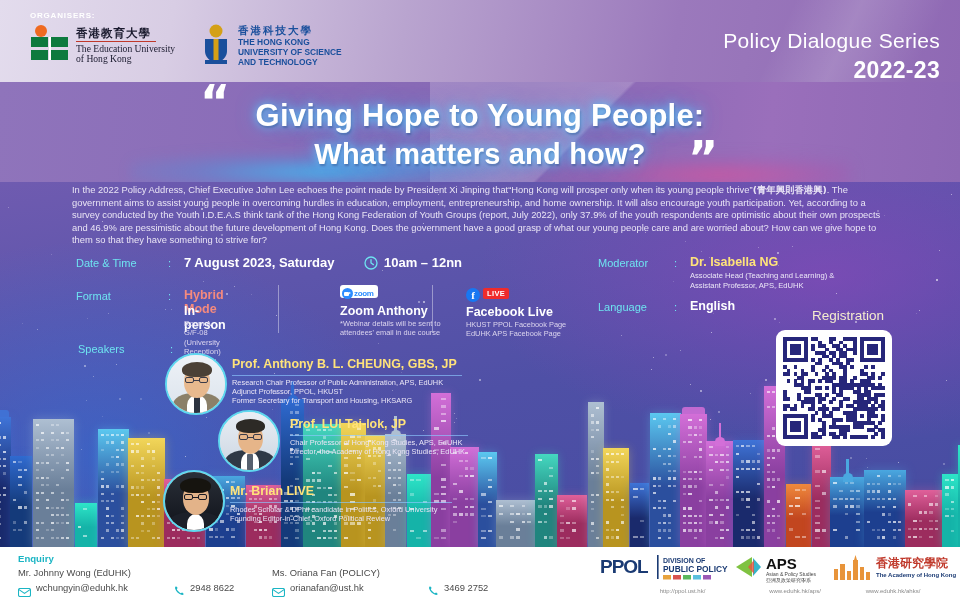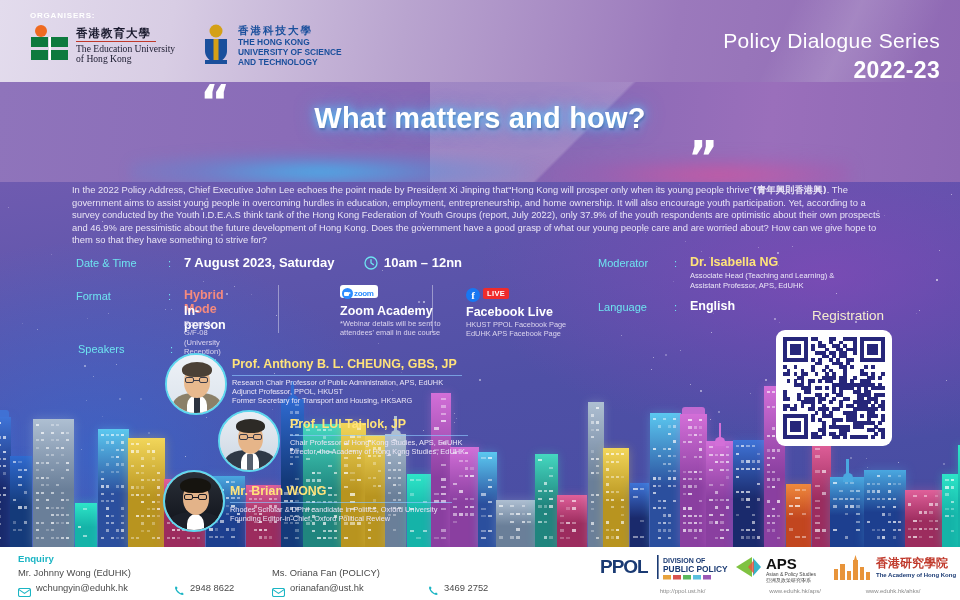--- a/index.html
+++ b/index.html
@@ -1319,20 +1319,21 @@
       <text x="42" y="33" font-size="8.4" font-weight="bold" fill="#1a4f9c">UNIVERSITY OF SCIENCE</text>
       <text x="42" y="43" font-size="8.4" font-weight="bold" fill="#1a4f9c">AND TECHNOLOGY</text>
     </svg>
   </div>
 
   <div class="series-title">Policy Dialogue Series</div>
   <div class="series-year">2022-23</div>
 
   <div class="quote-open">“</div>
   <div class="title-wrap">
+    <div class="title-l1">Giving Hope to Young People:</div>
     <div class="title-l2">What matters and how?</div>
   </div>
   <div class="quote-close">”</div>
 
   <div class="abstract"><span>In the 2022 Policy Address, Chief Executive John Lee echoes the point made by President Xi Jinping that“Hong Kong will prosper only when its young people thrive”</span><span class="cn">(青年興則香港興)</span><span>. The government aims to assist young people in overcoming hurdles in education, employment, entrepreneurship, and home ownership. It will also encourage youth participation. Yet, according to a survey conducted by the Youth I.D.E.A.S think tank of the Hong Kong Federation of Youth Groups (report, July 2022), only 37.9% of the youth respondents are optimistic about their own prospects and 46.9% are pessimistic about the future development of Hong Kong. Does the government have a good grasp of what our young people care and are worried about? How can we give hope to them so that they have something to strive for?</span></div>
 
   <div class="r-datetime">
     <div class="lbl dt-label">Date &amp; Time</div>
     <div class="colon dt-colon">:</div>
     <div class="dt-value">7 August 2023, Saturday</div>
@@ -1353,21 +1354,21 @@
     <div class="venue">
       <div>Room A-G/F-08 (University Reception)</div>
       <div>Cho Kwai Chee Foundation Building, EdUHK</div>
     </div>
   </div>
   <div class="vdiv1"></div>
   <div class="vdiv2"></div>
 
   <div class="zoom-block">
     <div class="zoom-badge"><span class="zoom-cam"></span><span class="zoom-word">zoom</span></div>
-    <div class="zoom-title">Zoom Academy</div>
+    <div class="zoom-title">Zoom Anthony</div>
     <div class="zoom-note">
       <div>*Webinar details will be sent to</div>
       <div>attendees' email in due course</div>
     </div>
   </div>
 
   <div class="fb-block">
     <div><span class="fb-ico">f</span><span class="live-badge">LIVE</span></div>
     <div class="fb-title">Facebook Live</div>
     <div class="fb-note">
@@ -1436,21 +1437,21 @@
     <div class="sp-photo" style="left:163px; top:470px; width:62px; height:62px;">
       <div class="f-bg" style="background:linear-gradient(180deg,#2a2f38 0%,#10131a 100%);"></div>
       <div class="f-body" style="left:4px; top:40px; width:52px; height:24px; background:#1c2029;"></div>
       <div class="f-shirt" style="left:22px; top:42px; width:17px; height:20px;"></div>
       <div class="f-face" style="left:18px; top:11px; width:26px; height:32px; background:#e3b389;"></div>
       <div class="f-hair" style="left:15px; top:6px; width:31px; height:15px; background:#16140f;"></div>
       <div class="f-glass" style="left:19px; top:22px; width:9px; height:6px; border-color:#1a1a22;"></div>
       <div class="f-glass" style="left:33px; top:22px; width:9px; height:6px; border-color:#1a1a22;"></div>
       <div style="position:absolute; left:27px; top:24.5px; width:7px; height:1px; background:#1a1a22;"></div>
     </div>
-    <div class="sp-name" style="left:230px; top:484px; font-size:12.4px;">Mr. Brian WONG</div>
+    <div class="sp-name" style="left:230px; top:484px; font-size:12.4px;">Mr. Brian LIVE</div>
     <div class="sp-rule" style="left:230px; top:502px; width:222px;"></div>
     <div class="sp-desc" style="left:230px; top:505px;">Rhodes Scholar &amp; DPhil candidate in Politics, Oxford University</div>
     <div class="sp-desc" style="left:230px; top:514px;">Founding Editor-in-Chief, Oxford Political Review</div>
   </div>
 
   <div class="reg-label">Registration</div>
   <div class="qr-card">
     <div class="qr-canvas" id="qr">
         <i class="qm" style="left:0.00px;top:0.00px;width:3.82px;height:3.82px"></i>
         <i class="qm" style="left:3.52px;top:0.00px;width:3.82px;height:3.82px"></i>

